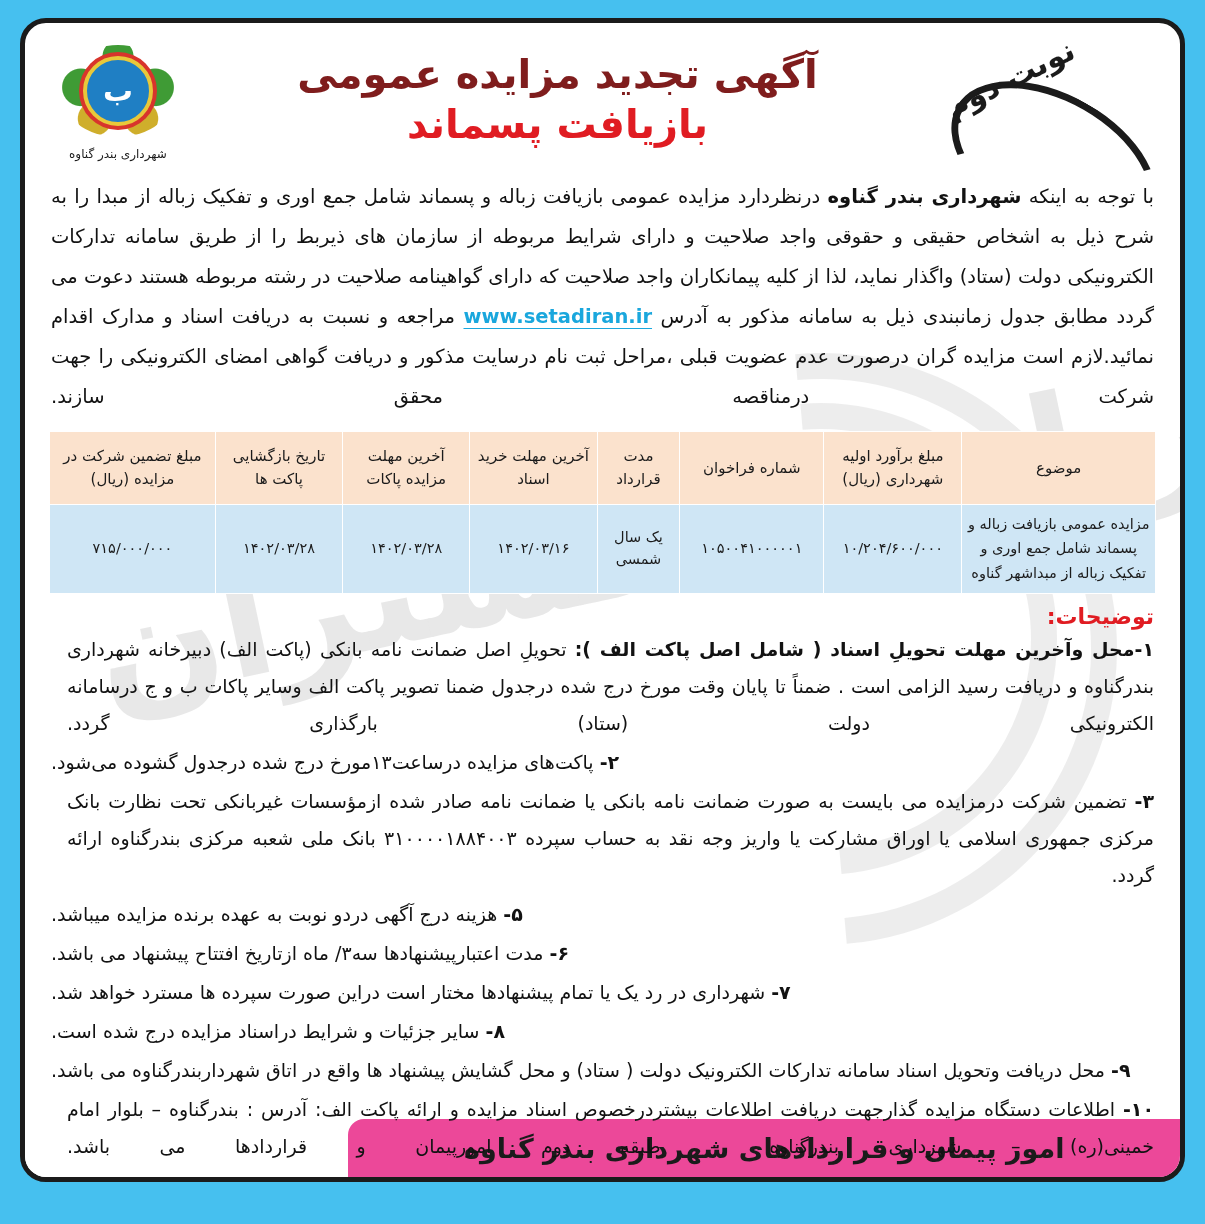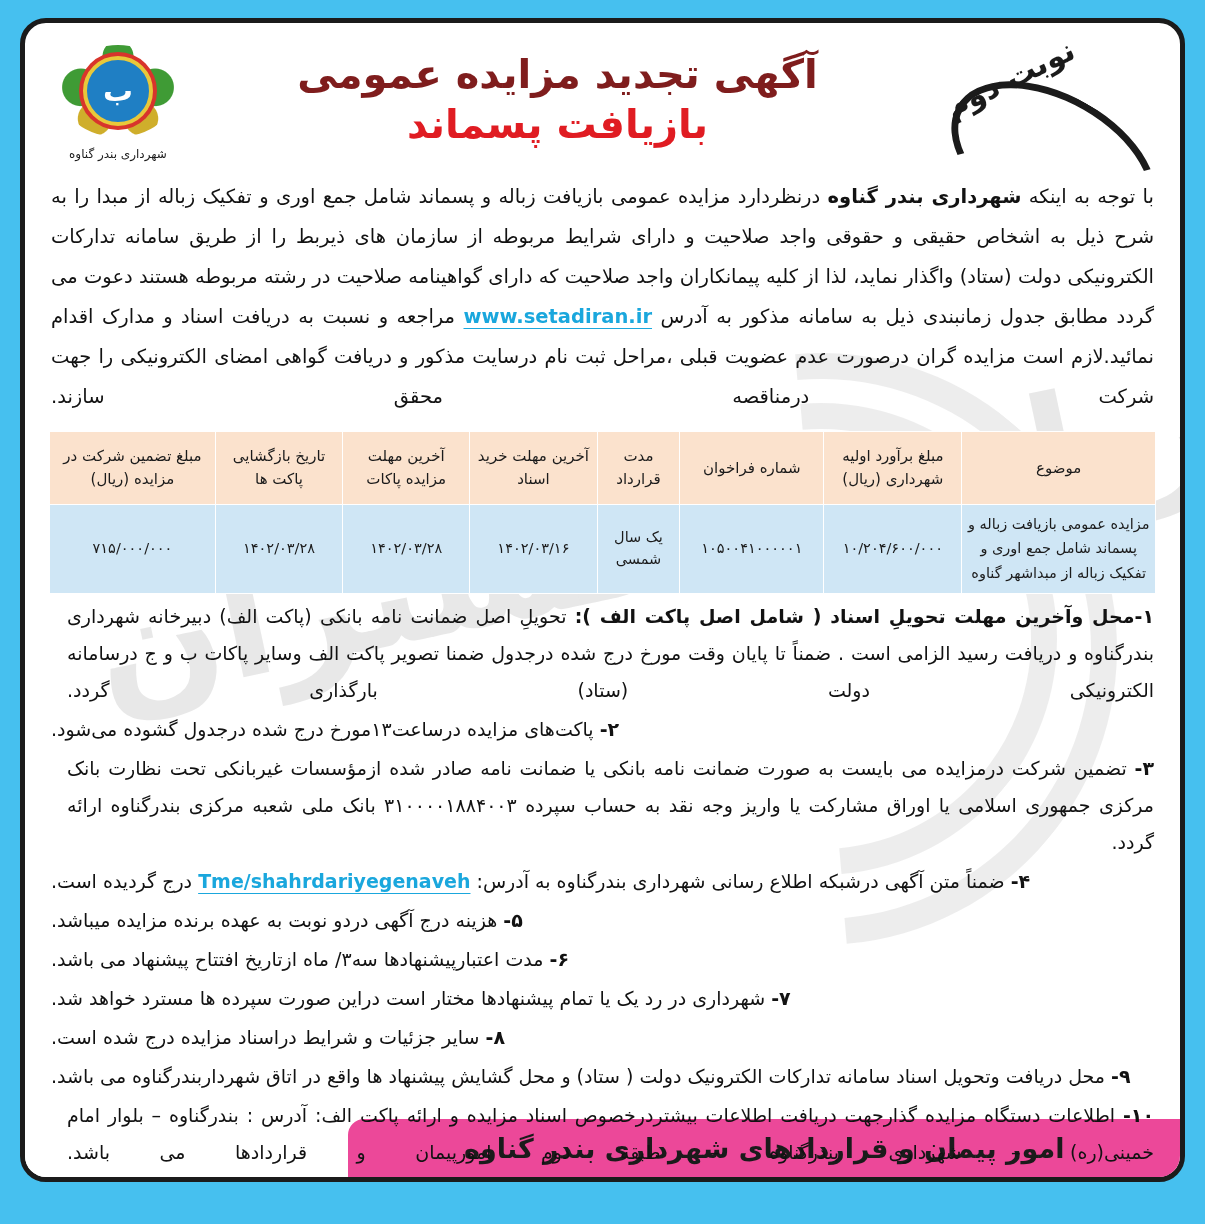--- a/index.html
+++ b/index.html
@@ -274,37 +274,35 @@
               <td>یک سال شمسی</td>
               <td>۱۴۰۲/۰۳/۱۶</td>
               <td>۱۴۰۲/۰۳/۲۸</td>
               <td>۱۴۰۲/۰۳/۲۸</td>
               <td>۷۱۵/۰۰۰/۰۰۰</td>
             </tr>
           </tbody>
         </table>
       </div>
 
+      <div class="notes-title">توضیحات:</div>
       <div class="notes">
 
         <p class="note justified">
           <span class="num">۱-</span><b>محل وآخرین مهلت تحویلِ اسناد ( شامل اصل پاکت الف ):</b><span> تحویلِ اصل ضمانت نامه بانکی (پاکت الف) دبیرخانه شهرداری بندرگناوه و دریافت رسید الزامی است . ضمناً تا پایان وقت مورخ درج شده درجدول ضمنا تصویر پاکت الف وسایر پاکات ب و ج درسامانه الکترونیکی دولت (ستاد) بارگذاری گردد.</span>
         </p>
 
         <p class="note rtl-left">
           <span class="num">۲-</span><span> پاکت‌های مزایده درساعت۱۳مورخ درج شده درجدول گشوده می‌شود.</span>
         </p>
 
         <p class="note justified">
           <span class="num">۳-</span><span> تضمین شرکت درمزایده می بایست به صورت ضمانت نامه بانکی یا ضمانت نامه صادر شده ازمؤسسات غیربانکی تحت نظارت بانک مرکزی جمهوری اسلامی یا اوراق مشارکت یا واریز وجه نقد به حساب سپرده ۳۱۰۰۰۰۱۸۸۴۰۰۳ بانک ملی شعبه مرکزی بندرگناوه ارائه گردد.</span>
         </p>
 
-        <p class="note rtl-left">
-          <span class="num">۴-</span><span> ضمناً متن آگهی درشبکه اطلاع رسانی شهرداری بندرگناوه به آدرس: </span><a class="link-blue" href="#">Tme/shahrdariyegenaveh</a><span> درج گردیده است.</span>
-        </p>
 
         <p class="note rtl-left">
           <span class="num">۵-</span><span> هزینه درج آگهی دردو نوبت به عهده برنده مزایده میباشد.</span>
         </p>
 
         <p class="note rtl-left">
           <span class="num">۶-</span><span> مدت اعتبارپیشنهادها سه۳/ ماه ازتاریخ افتتاح پیشنهاد می باشد.</span>
         </p>
 
         <p class="note rtl-left">

